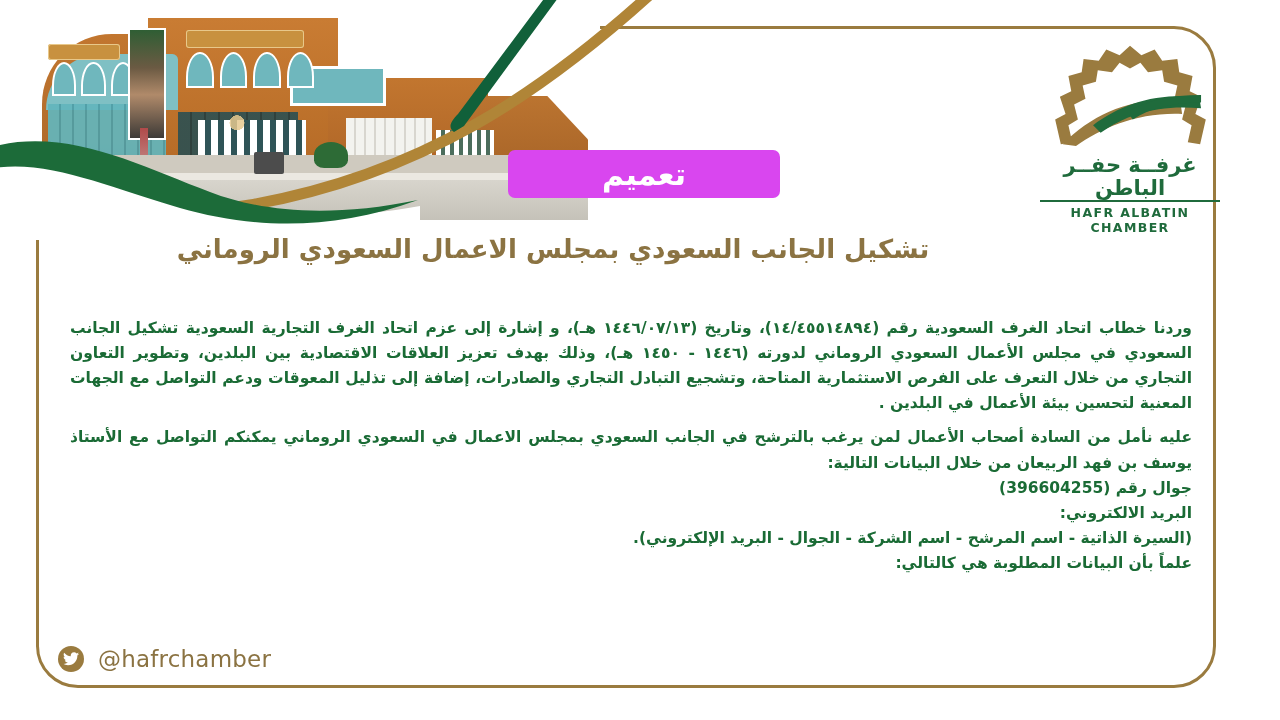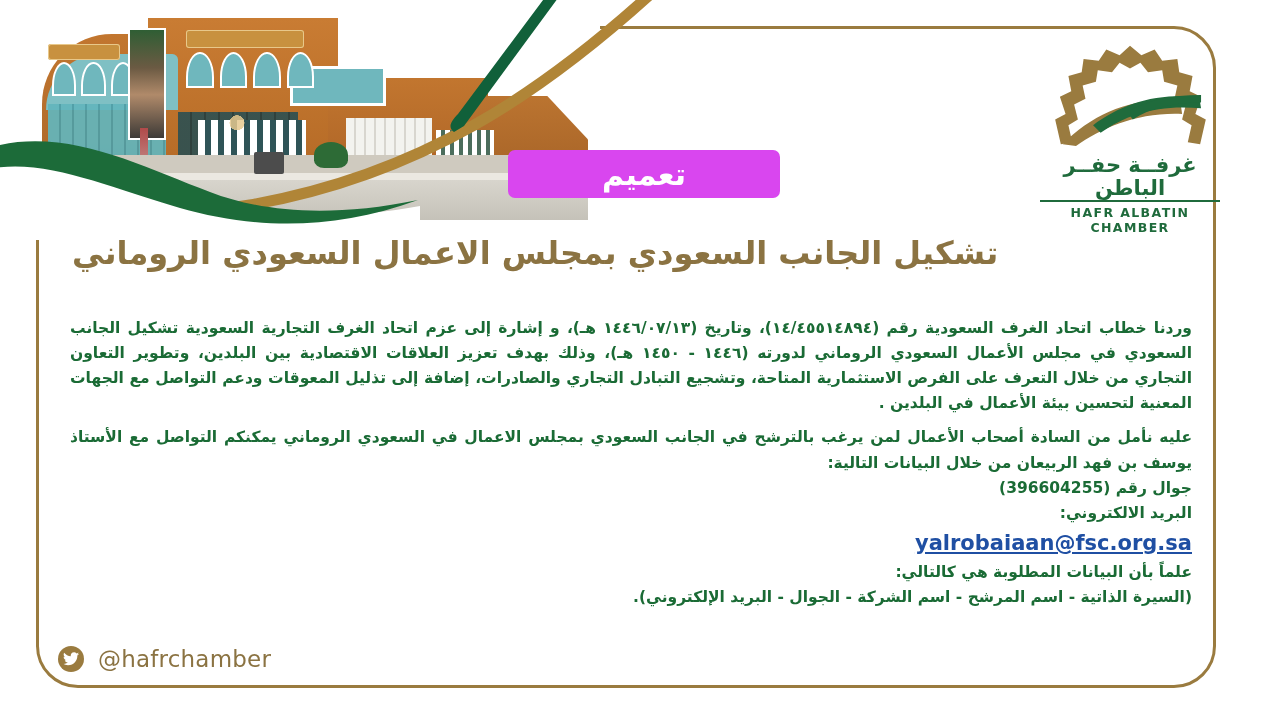--- a/index.html
+++ b/index.html
@@ -244,26 +244,26 @@
     font-size: 12.5px;
     font-weight: 700;
     letter-spacing: 1.4px;
     margin-top: 3px;
     direction: ltr;
   }
 
   
   .headline {
     position: absolute;
-    left: 72px;
+    left: 48px;
     top: 232px;
     width: 1010px;
-    text-align: left;
+    text-align: center;
     color: #8b7342;
-    font-size: 32px;
+    font-size: 26px;
     font-weight: 700;
     line-height: 1.35;
   }
 
   
   .body-copy {
     position: absolute;
     left: 62px;
     top: 316px;
     width: 1122px;
@@ -404,25 +404,22 @@
     <div class="logo-en">HAFR ALBATIN CHAMBER</div>
   </div>
 
   <div class="headline">تشكيل الجانب السعودي بمجلس الاعمال السعودي الروماني</div>
 
   <div class="body-copy">
     <p>وردنا خطاب اتحاد الغرف السعودية رقم (١٤/٤٥٥١٤٨٩٤)، وتاريخ (١٤٤٦/٠٧/١٣ هـ)، و إشارة إلى عزم اتحاد الغرف التجارية السعودية تشكيل الجانب السعودي في مجلس الأعمال السعودي الروماني لدورته (١٤٤٦ - ١٤٥٠ هـ)، وذلك بهدف تعزيز العلاقات الاقتصادية بين البلدين، وتطوير التعاون التجاري من خلال التعرف على الفرص الاستثمارية المتاحة، وتشجيع التبادل التجاري والصادرات، إضافة إلى تذليل المعوقات ودعم التواصل مع الجهات المعنية لتحسين بيئة الأعمال في البلدين .</p>
     <p class="p-gap">عليه نأمل من السادة أصحاب الأعمال لمن يرغب بالترشح في الجانب السعودي بمجلس الاعمال في السعودي الروماني يمكنكم التواصل مع الأستاذ يوسف بن فهد الربيعان من خلال البيانات التالية:</p>
     <p class="line-right">جوال رقم (396604255)</p>
     <p class="line-right">البريد الالكتروني:</p>
-    <p class="email-line">
-      <a class="email-link" href="#">yalrobaiaan@fsc.org.sa</a>
-    </p>
+    <p class="line-right">(السيرة الذاتية - اسم المرشح - اسم الشركة - الجوال - البريد الإلكتروني).</p>
     <p class="line-right">علماً بأن البيانات المطلوبة هي كالتالي:</p>
-    <p class="line-right">(السيرة الذاتية - اسم المرشح - اسم الشركة - الجوال - البريد الإلكتروني).</p>
   </div>
 
   <div class="social">
     <span class="tw-badge">
       <svg width="16" height="14" viewBox="0 0 24 20" aria-hidden="true">
         <path fill="#ffffff" d="M24 2.3c-.9.4-1.8.7-2.8.8 1-.6 1.8-1.6 2.2-2.7-1 .6-2 1-3.1 1.2A4.9 4.9 0 0 0 11.8 6c-4.1-.2-7.7-2.2-10.1-5.2-.4.7-.7 1.6-.7 2.5 0 1.7.9 3.2 2.2 4.1-.8 0-1.6-.2-2.2-.6v.1c0 2.4 1.7 4.4 3.9 4.8-.4.1-.8.2-1.3.2-.3 0-.6 0-.9-.1.6 2 2.4 3.4 4.6 3.4A9.9 9.9 0 0 1 0 17.3 13.9 13.9 0 0 0 7.5 19.5c9.1 0 14-7.5 14-14v-.6c1-.7 1.8-1.6 2.5-2.6z"></path>
       </svg>
     </span>
     <span class="social-handle">@hafrchamber</span>
   </div>

